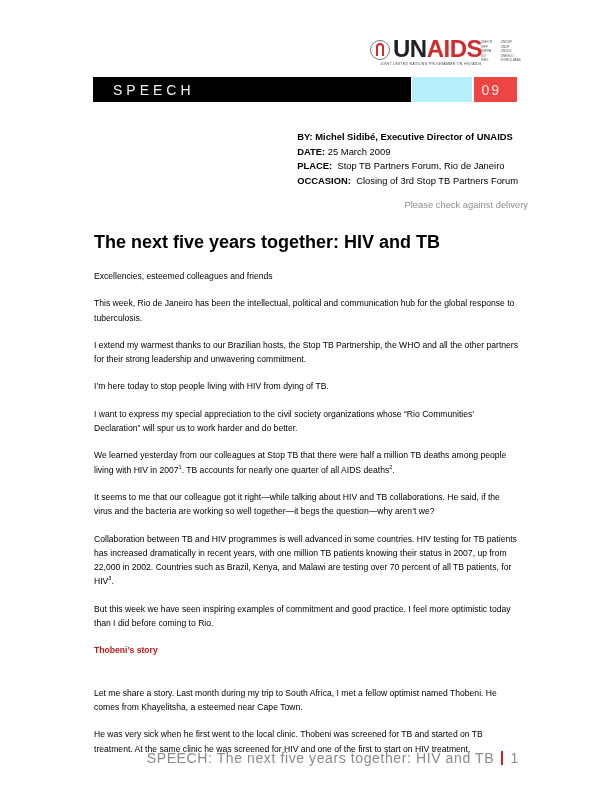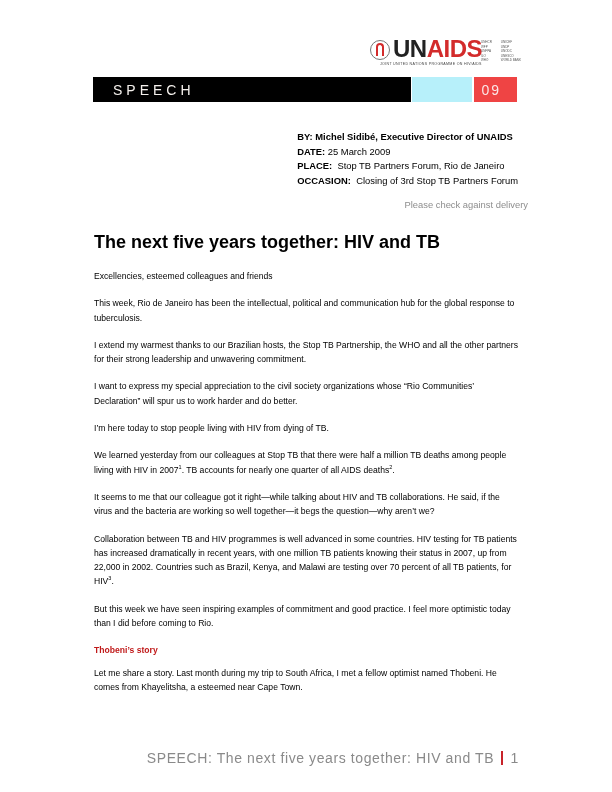--- a/index.html
+++ b/index.html
@@ -87,21 +87,21 @@
     }
 
     
     .body {
       position: absolute; left: 94px; top: 269px; width: 426px;
       font-size: 8.6px; line-height: 14.3px;
     }
     .body p { margin-bottom: 13px; }
     .body sup { font-size: 5.5px; vertical-align: super; line-height: 0; }
     .body h3 {
-      font-size: 8.6px; color: #c01a1a; font-weight: bold; margin-bottom: 8px;
+      font-size: 8.6px; color: #c01a1a; font-weight: bold; margin-bottom: 28px;
     }
 
     
     .footer {
       position: absolute; right: 93px; top: 750px;
       font-size: 14px; color: #8a8a8a; letter-spacing: 0.6px;
       display: flex; align-items: center;
     }
     .footer .sep {
       display: inline-block; width: 1.5px; height: 14px; background: #c8232a;
@@ -167,28 +167,29 @@
   </div>
 
   <div class="delivery">Please check against delivery</div>
 
   <h1 class="title">The next five years together: HIV and TB</h1>
 
   <div class="body">
     <p>Excellencies, esteemed colleagues and friends</p>
     <p>This week, Rio de Janeiro has been the intellectual, political and communication hub for the global response to tuberculosis.</p>
     <p>I extend my warmest thanks to our Brazilian hosts, the Stop TB Partnership, the WHO and all the other partners for their strong leadership and unwavering commitment.</p>
+    <p>I’m here today to stop people living with HIV from dying of TB.</p>
     <p>I want to express my special appreciation to the civil society organizations whose “Rio Communities’ Declaration” will spur us to work harder and do better.</p>
-    <p>I’m here today to stop people living with HIV from dying of TB.</p>
     <p><span>We learned yesterday from our colleagues at Stop TB that there were half a million TB deaths among people living with HIV in 2007</span><sup>1</sup><span>. TB accounts for nearly one quarter of all AIDS deaths</span><sup>2</sup><span>.</span></p>
     <p>It seems to me that our colleague got it right—while talking about HIV and TB collaborations. He said, if the virus and the bacteria are working so well together—it begs the question—why aren’t we?</p>
     <p><span>Collaboration between TB and HIV programmes is well advanced in some countries. HIV testing for TB patients has increased dramatically in recent years, with one million TB patients knowing their status in 2007, up from 22,000 in 2002. Countries such as Brazil, Kenya, and Malawi are testing over 70 percent of all TB patients, for HIV</span><sup>3</sup><span>.</span></p>
     <p>But this week we have seen inspiring examples of commitment and good practice. I feel more optimistic today than I did before coming to Rio.</p>
     <h3>Thobeni’s story</h3>
     <p>Let me share a story. Last month during my trip to South Africa, I met a fellow optimist named Thobeni. He comes from Khayelitsha, a esteemed near Cape Town.</p>
+    <p>He was very sick when he first went to the local clinic. Thobeni was screened for TB and started on TB treatment. At the same clinic he was screened for HIV and one of the first to start on HIV treatment.</p>
   </div>
 
   <div class="footer">
     <span>SPEECH: The next five years together: HIV and TB</span>
     <span class="sep"></span>
     <span>1</span>
   </div>
 
 </div>
 

